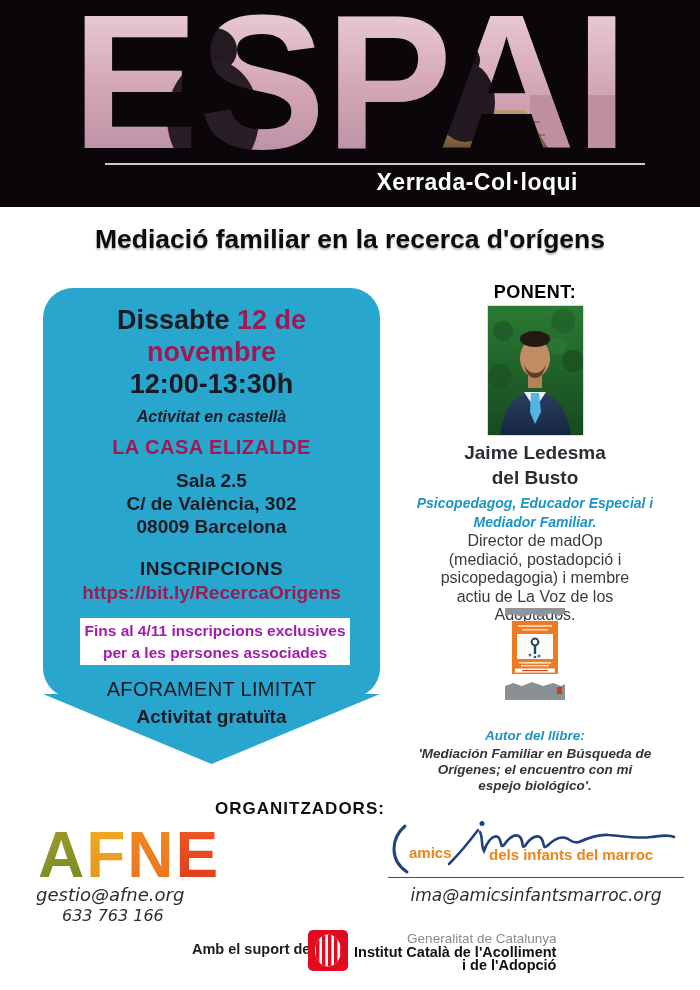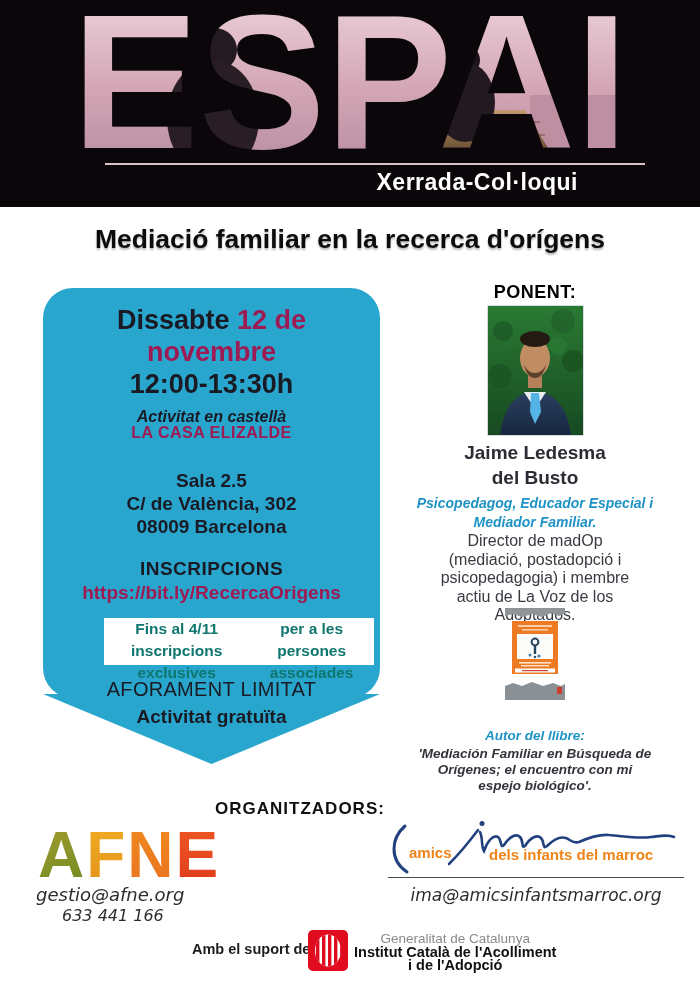--- a/index.html
+++ b/index.html
@@ -23,28 +23,28 @@
   }
   
   .event-card{position:absolute;left:43px;top:288px;width:337px;height:478px;}
   .card-rect{position:absolute;left:0;top:0;width:337px;height:410px;background:#29a6ce;border-radius:30px;}
   .card-point{position:absolute;left:0;top:406px;width:337px;height:70px;background:#29a6ce;
     -webkit-clip-path:polygon(0 0,100% 0,50% 100%);clip-path:polygon(0 0,100% 0,50% 100%);}
   .card-layer{position:absolute;left:0;top:0;width:337px;text-align:center;color:#1a1a24;}
   .dt-block{top:16px;font-size:27px;font-weight:bold;line-height:32px;}
   .accent{color:#9e1a52;}
   .lang-note{top:120px;font-size:16px;font-weight:bold;font-style:italic;}
-  .venue-name{top:136px;font-size:16px;font-weight:bold;color:#9e1a52;letter-spacing:.5px;}
+  .venue-name{top:148px;font-size:20px;font-weight:bold;color:#9e1a52;letter-spacing:.5px;}
   .venue-lines{top:181px;font-size:19px;font-weight:bold;line-height:23px;}
   .insc-label{top:270px;font-size:19px;font-weight:bold;letter-spacing:.5px;}
   .insc-url{top:294px;font-size:19px;font-weight:bold;color:#9e1a52;}
   .note-box{
     position:absolute;left:37px;top:330px;width:270px;height:47px;background:#ffffff;
-    font-size:15.5px;font-weight:600;line-height:22px;color:#0f766e;text-align:center;
-    display:flex;flex-direction:row;justify-content:center;margin-left:24px;
+    font-size:15.5px;font-weight:600;line-height:22px;color:#a21caf;text-align:center;
+    display:flex;flex-direction:column;justify-content:center;
   }
   .afor{top:390px;font-size:20px;font-weight:normal;letter-spacing:.3px;}
   .gratuita{top:418px;font-size:19px;font-weight:bold;}
   
   .speaker{position:absolute;left:415px;top:278px;width:240px;height:520px;text-align:center;}
   .sp-layer{position:absolute;left:0;top:0;width:240px;}
   .ponent-label{top:4px;font-size:18px;font-weight:bold;color:#000000;letter-spacing:.5px;}
   .speaker-photo{position:absolute;left:73px;top:28px;width:95px;height:129px;outline:1px solid #d6dde2;}
   .speaker-name{top:162px;font-size:19px;font-weight:600;color:#2c2c34;line-height:25px;}
   .speaker-role{top:216px;font-size:14px;font-weight:bold;font-style:italic;color:#1e93c6;line-height:19px;}
@@ -64,21 +64,21 @@
   .afne-e{background-image:linear-gradient(180deg,#ef5a22,#df3a1c);}
   .contact-italic{font-family:"DejaVu Sans",sans-serif;font-style:italic;color:#2d2d2d;}
   .afne-email{position:absolute;left:36px;top:884px;font-size:18px;}
   .afne-phone{position:absolute;left:62px;top:906px;font-size:16px;}
   .ima-block{position:absolute;left:383px;top:820px;width:298px;height:58px;}
   .ima-underline{position:absolute;left:388px;top:877px;width:296px;height:1px;background:#4a4a4a;}
   .ima-email{position:absolute;left:388px;top:885px;width:296px;text-align:center;font-size:17px;}
   
   .support-label{position:absolute;left:192px;top:941px;font-size:14.5px;font-weight:600;color:#1d1d1d;}
   .gencat-shield{position:absolute;left:308px;top:930px;width:40px;height:41px;}
-  .gencat-text{position:absolute;left:354px;top:932px;text-align:center;line-height:13.5px;}
+  .gencat-text{position:absolute;left:354px;top:932px;text-align:right;line-height:13.5px;}
   .gencat-line1{font-size:13.5px;color:#8a8a8a;}
   .gencat-line2,.gencat-line3{font-size:14.5px;font-weight:bold;color:#111;}
 </style>
 </head>
 <body>
 
 <div class="poster">
 
   <div class="header">
     <svg width="700" height="207" viewBox="0 0 700 207">
@@ -207,21 +207,21 @@
     <div class="sp-layer book-label">Autor del llibre:</div>
     <div class="sp-layer book-title">'Mediación Familiar en Búsqueda de Orígenes; el encuentro con mi espejo biológico'.</div>
   </div>
 
   <div class="org-label">ORGANITZADORS:</div>
 
   <div class="afne-block">
     <div class="afne-word"><span class="afne-letter afne-a">A</span><span class="afne-letter afne-f">F</span><span class="afne-letter afne-n">N</span><span class="afne-letter afne-e">E</span></div>
   </div>
   <div class="afne-email contact-italic">gestio@afne.org</div>
-  <div class="afne-phone contact-italic">633 441 166</div>
+  <div class="afne-phone contact-italic">633 763 166</div>
 
   <div class="ima-block">
     <svg width="298" height="58" viewBox="0 0 298 58">
       <path d="M22,6 C8,18 6,40 24,52" stroke="#21417e" stroke-width="3" fill="none" stroke-linecap="round"></path>
       <path d="M66,44 C76,34 86,22 95,10" stroke="#21417e" stroke-width="2.5" fill="none" stroke-linecap="round"></path>
       <circle cx="99" cy="3.5" r="2.5" fill="#21417e"></circle>
       <path d="M97,12 C100,18 98,26 101,31 C104,22 110,14 115,17 C119,20 117,29 121,25 C126,17 133,13 137,17 C141,21 138,29 142,26 C147,18 154,14 158,18 C162,22 159,30 164,26 C170,20 177,16 183,18 C188,20 190,24 196,22 C205,18 216,14 226,15 C240,16 254,19 268,17 C277,16 285,14 291,17" stroke="#21417e" stroke-width="2.6" fill="none" stroke-linecap="round"></path>
       <text x="26" y="38" font-family="Liberation Sans, sans-serif" font-size="15" font-weight="bold" fill="#ef8418">amics</text>
       <text x="106" y="40" font-family="Liberation Sans, sans-serif" font-size="15" font-weight="bold" fill="#ef8418">dels infants del marroc</text>
     </svg>

